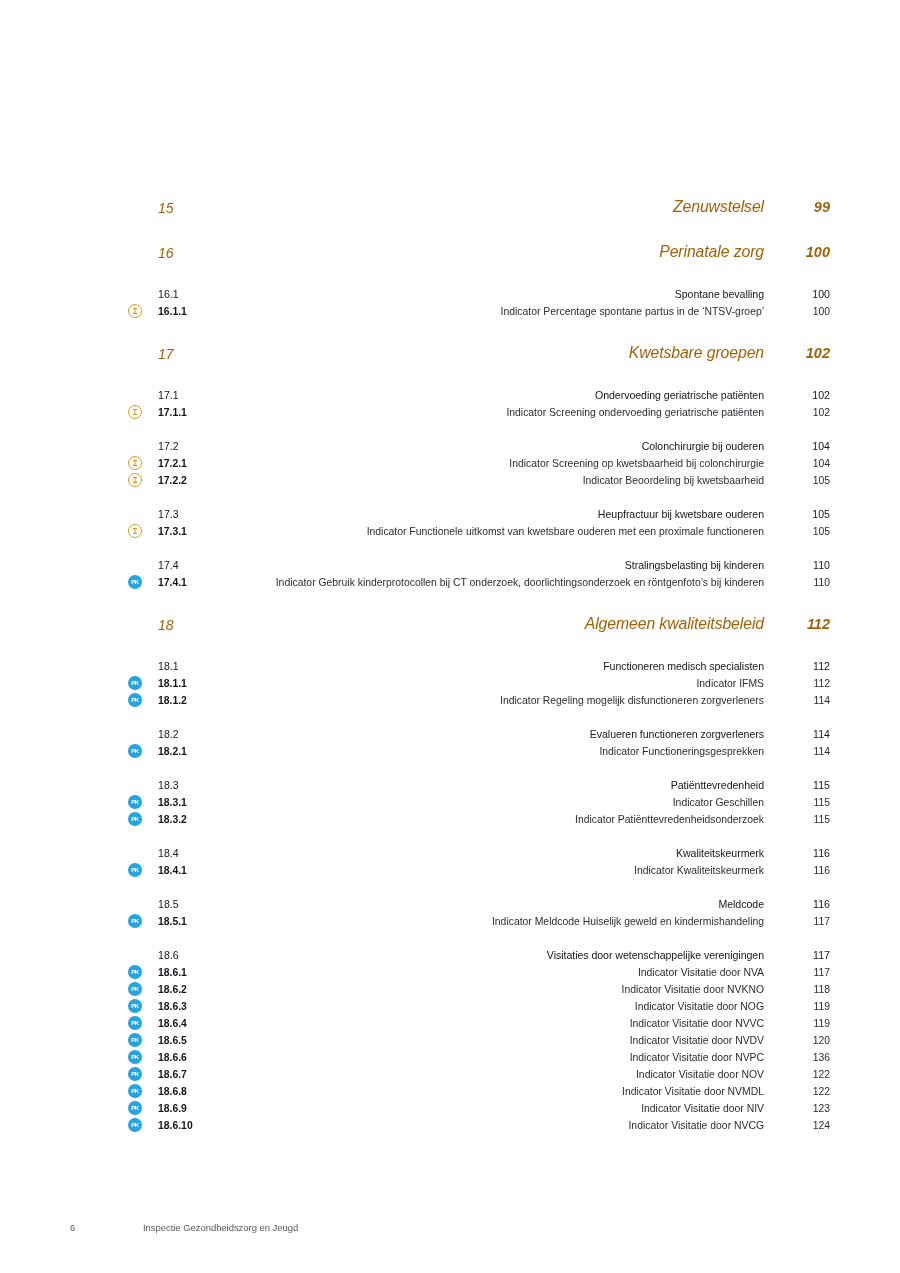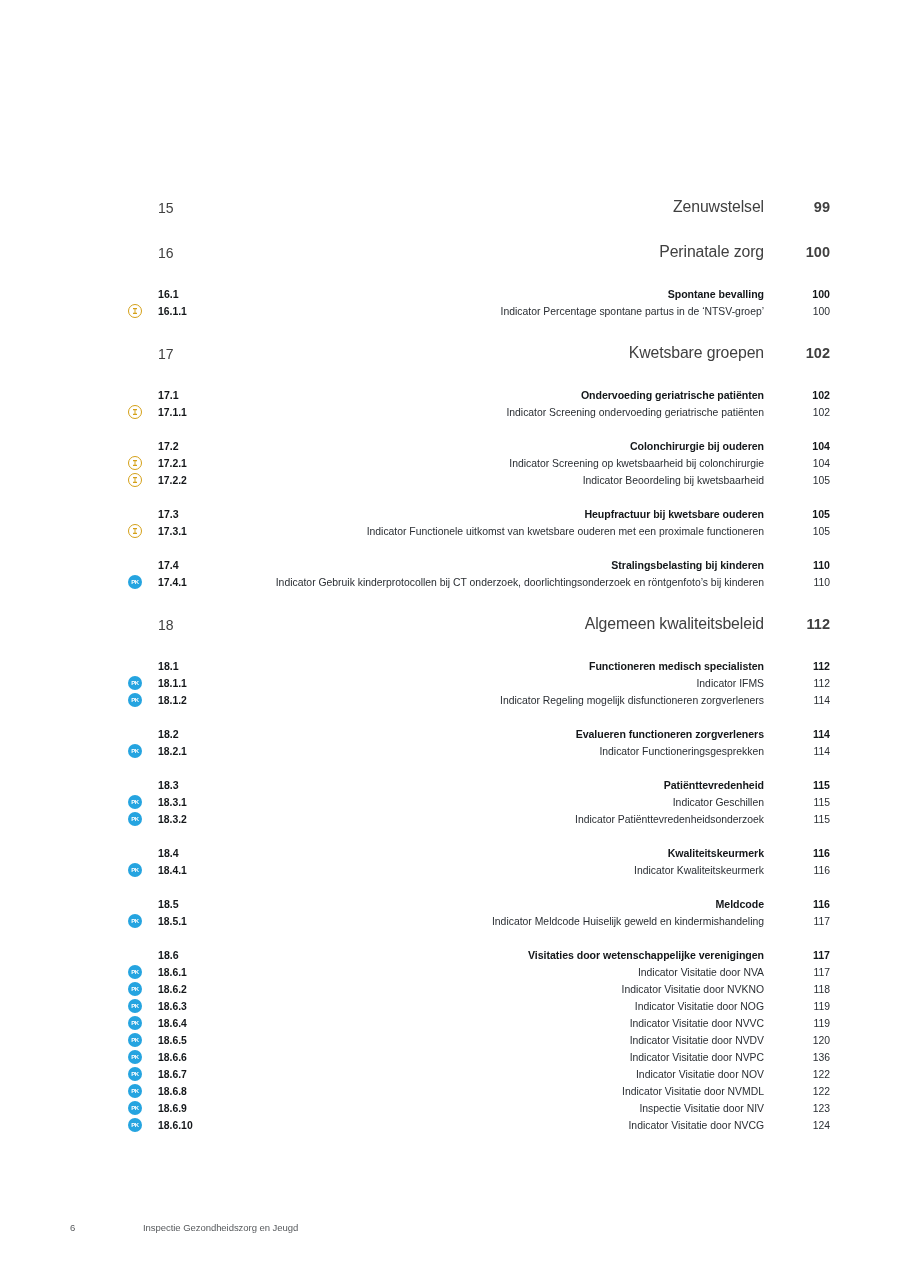--- a/index.html
+++ b/index.html
@@ -62,33 +62,34 @@
 
   
   .row.l1 {
     margin-bottom: 0;
   }
   .row.l1 .num-cell,
   .row.l1 .title-cell,
   .row.l1 .page-cell {
     font-size: 15.5px;
     font-weight: 400;
-    color: #404040;
+    color: #a16207;
     line-height: 21px;
+    font-style: italic;
   }
   .row.l1 .num-cell { font-size: 14px; padding-top: 2px; }
   .row.l1 .title-cell { font-size: 15.8px; letter-spacing: -0.1px; }
   .row.l1 .page-cell { font-size: 14.5px; font-weight: 700; padding-top: 1px; }
 
   
   .row.l2 .num-cell,
   .row.l2 .title-cell,
   .row.l2 .page-cell {
     font-size: 10.6px;
-    font-weight: 700;
+    font-weight: 400;
     color: #14171a;
     line-height: 17px;
   }
   .row.l2 .title-cell { letter-spacing: -0.05px; }
 
   
   .row.l3 .num-cell,
   .row.l3 .title-cell,
   .row.l3 .page-cell {
     font-size: 10.4px;
@@ -485,21 +486,21 @@
         <div class="title-cell">Indicator Visitatie door NVMDL</div>
         <div class="page-cell">122</div>
       </div>
       <div class="row l3">
         <div class="icon-cell">
           <span class="ico ico-blue">
             <span class="pk">PK</span>
           </span>
         </div>
         <div class="num-cell">18.6.9</div>
-        <div class="title-cell">Inspectie Visitatie door NIV</div>
+        <div class="title-cell">Indicator Visitatie door NIV</div>
         <div class="page-cell">123</div>
       </div>
       <div class="row l3">
         <div class="icon-cell">
           <span class="ico ico-blue">
             <span class="pk">PK</span>
           </span>
         </div>
         <div class="num-cell">18.6.10</div>
         <div class="title-cell">Indicator Visitatie door NVCG</div>

